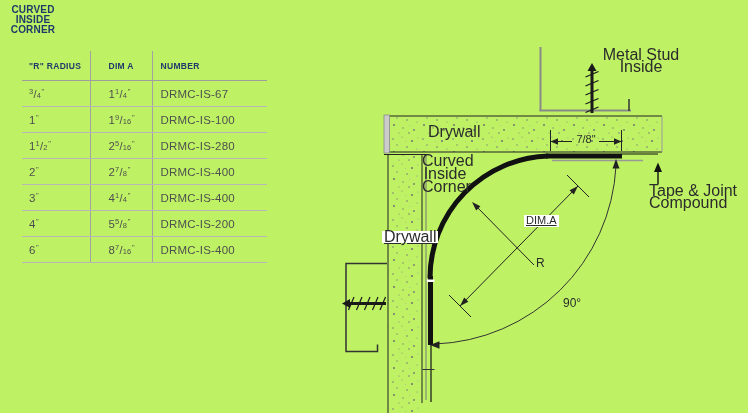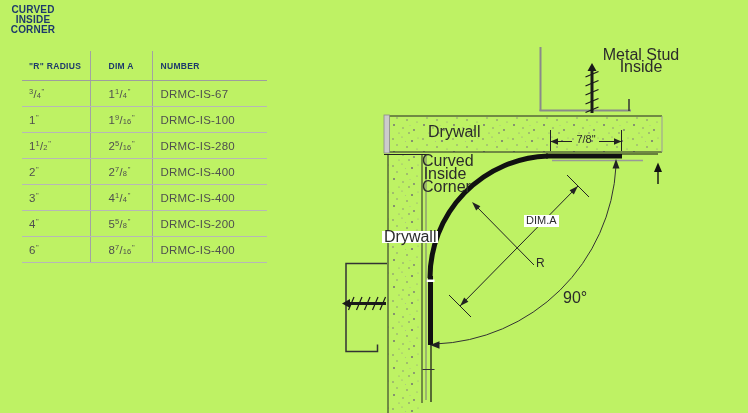--- a/index.html
+++ b/index.html
@@ -23,21 +23,21 @@
   table.spec th:nth-child(3),table.spec td:nth-child(3){border-left:1px solid #a2a2a2;}
   .p1{padding-left:7px;} .p2{padding-left:18px;} .p3{padding-left:8px;}
   .fr-n{font-size:7.5px;position:relative;top:-3.5px;}
   .fr-s{font-size:11px;}
   .fr-d{font-size:7.5px;position:relative;top:0.5px;}
   .unit{font-size:7.5px;position:relative;top:-3.5px;margin-left:0.5px;}
 
   
   .dlabel{position:absolute;color:#2b2b2b;font-size:16px;line-height:11.5px;white-space:nowrap;}
   .center{text-align:center;}
-  .bgw{background:#ffffff;padding:0 2px;}
+  .bgw{background:#ffffff;padding:0 2px;text-decoration:underline;}
   svg.diag{position:absolute;left:0;top:0;}
 </style>
 </head>
 <body>
 
 <div class="page">
 
   <div class="doc-title">
     <div>CURVED</div>
     <div>INSIDE</div>
@@ -218,22 +218,26 @@
   <div class="dlabel" style="left:428px;top:126px;">Drywall</div>
 
   <div class="dlabel center" style="left:422px;top:155px;width:46px;line-height:12.8px;">
     <div>Curved</div>
     <div>Inside</div>
     <div>Corner</div>
   </div>
 
   <div class="dlabel bgw" style="left:382px;top:231px;">Drywall</div>
 
+  <div class="dlabel" style="left:649px;top:185px;">
+    <div>Tape &amp; Joint</div>
+    <div>Compound</div>
+  </div>
 
   <div class="dlabel" style="left:573px;top:134px;width:26px;text-align:center;font-size:11px;">7/8"</div>
 
   <div class="dlabel bgw" style="left:524px;top:215px;font-size:11px;">DIM.A</div>
 
   <div class="dlabel" style="left:536px;top:258px;font-size:12px;">R</div>
 
-  <div class="dlabel" style="left:563px;top:292px;font-size:16px;">90°</div>
+  <div class="dlabel" style="left:563px;top:298px;font-size:12px;">90°</div>
 
 </div>
 
 </body></html>

